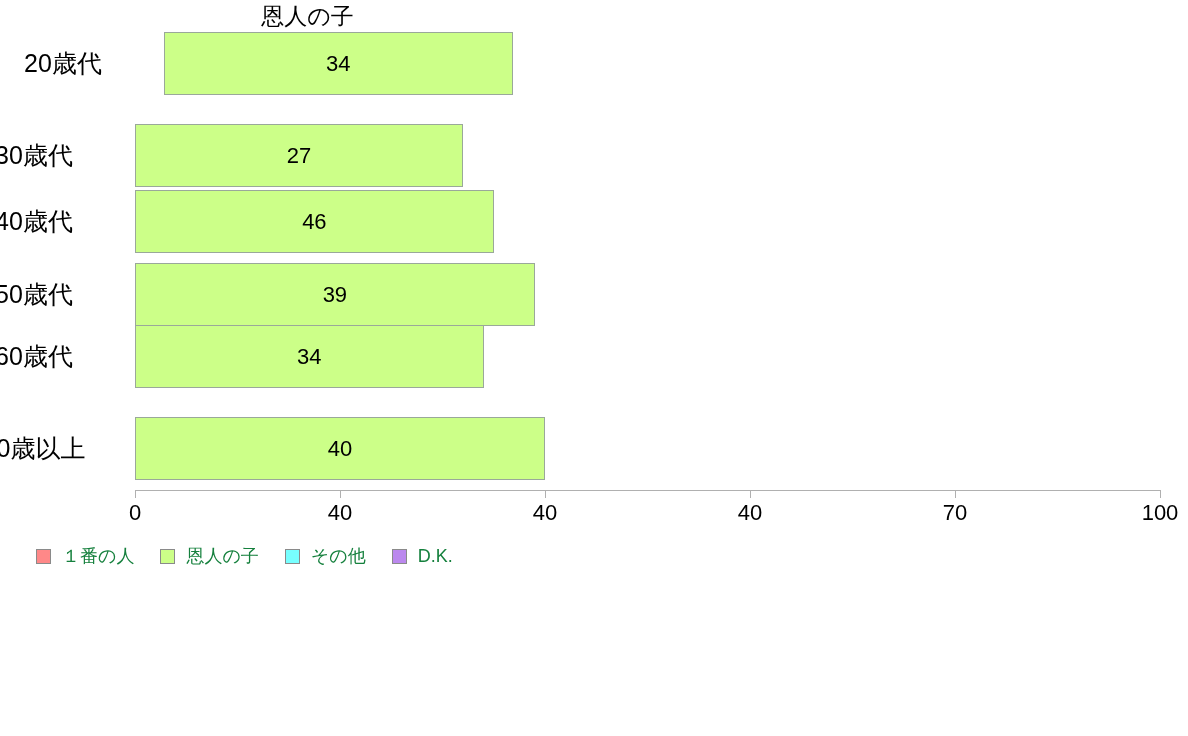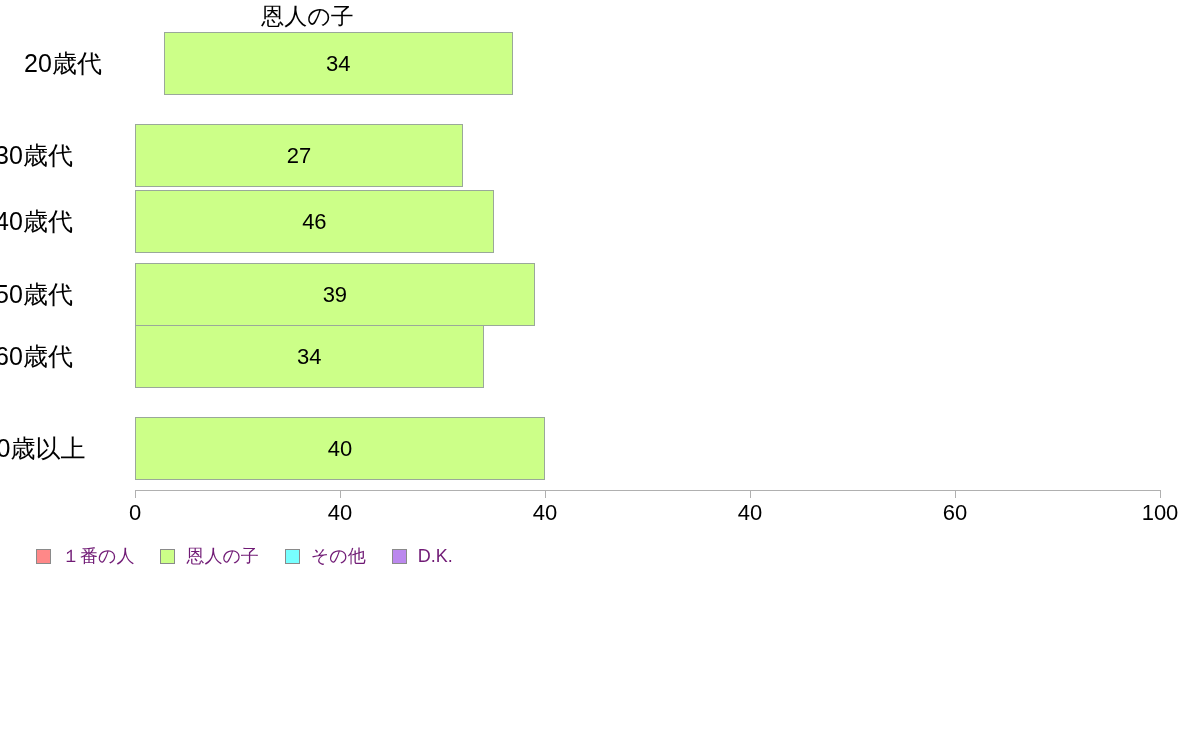--- a/index.html
+++ b/index.html
@@ -143,21 +143,21 @@
     height: 15px;
     border: 1px solid #8a8a8a;
     box-sizing: border-box;
     margin-right: 11px;
     flex: 0 0 auto;
   }
 
   .legend-label {
     font-size: 18px;
     line-height: 22px;
-    color: #701a75;
+    color: #15803d;
     white-space: nowrap;
   }
 </style>
 </head>
 <body>
 
 <div id="chart-root">
 
   <div class="chart-title">恩人の子</div>
 
@@ -198,21 +198,21 @@
   <div id="x-axis-ticks">
       <div class="x-tick" style="left: 135px;"></div>
       <div class="x-tick-label" style="left: 135px;">0</div>
       <div class="x-tick" style="left: 340px;"></div>
       <div class="x-tick-label" style="left: 340px;">40</div>
       <div class="x-tick" style="left: 545px;"></div>
       <div class="x-tick-label" style="left: 545px;">40</div>
       <div class="x-tick" style="left: 750px;"></div>
       <div class="x-tick-label" style="left: 750px;">40</div>
       <div class="x-tick" style="left: 955px;"></div>
-      <div class="x-tick-label" style="left: 955px;">60</div>
+      <div class="x-tick-label" style="left: 955px;">70</div>
       <div class="x-tick" style="left: 1160px;"></div>
       <div class="x-tick-label" style="left: 1160px;">100</div>
     </div>
 
   <div class="legend" id="legend">
       <div class="legend-item">
         <span class="legend-swatch" style="background: rgb(255, 136, 136);"></span>
         <span class="legend-label">１番の人</span>
       </div>
       <div class="legend-item">

